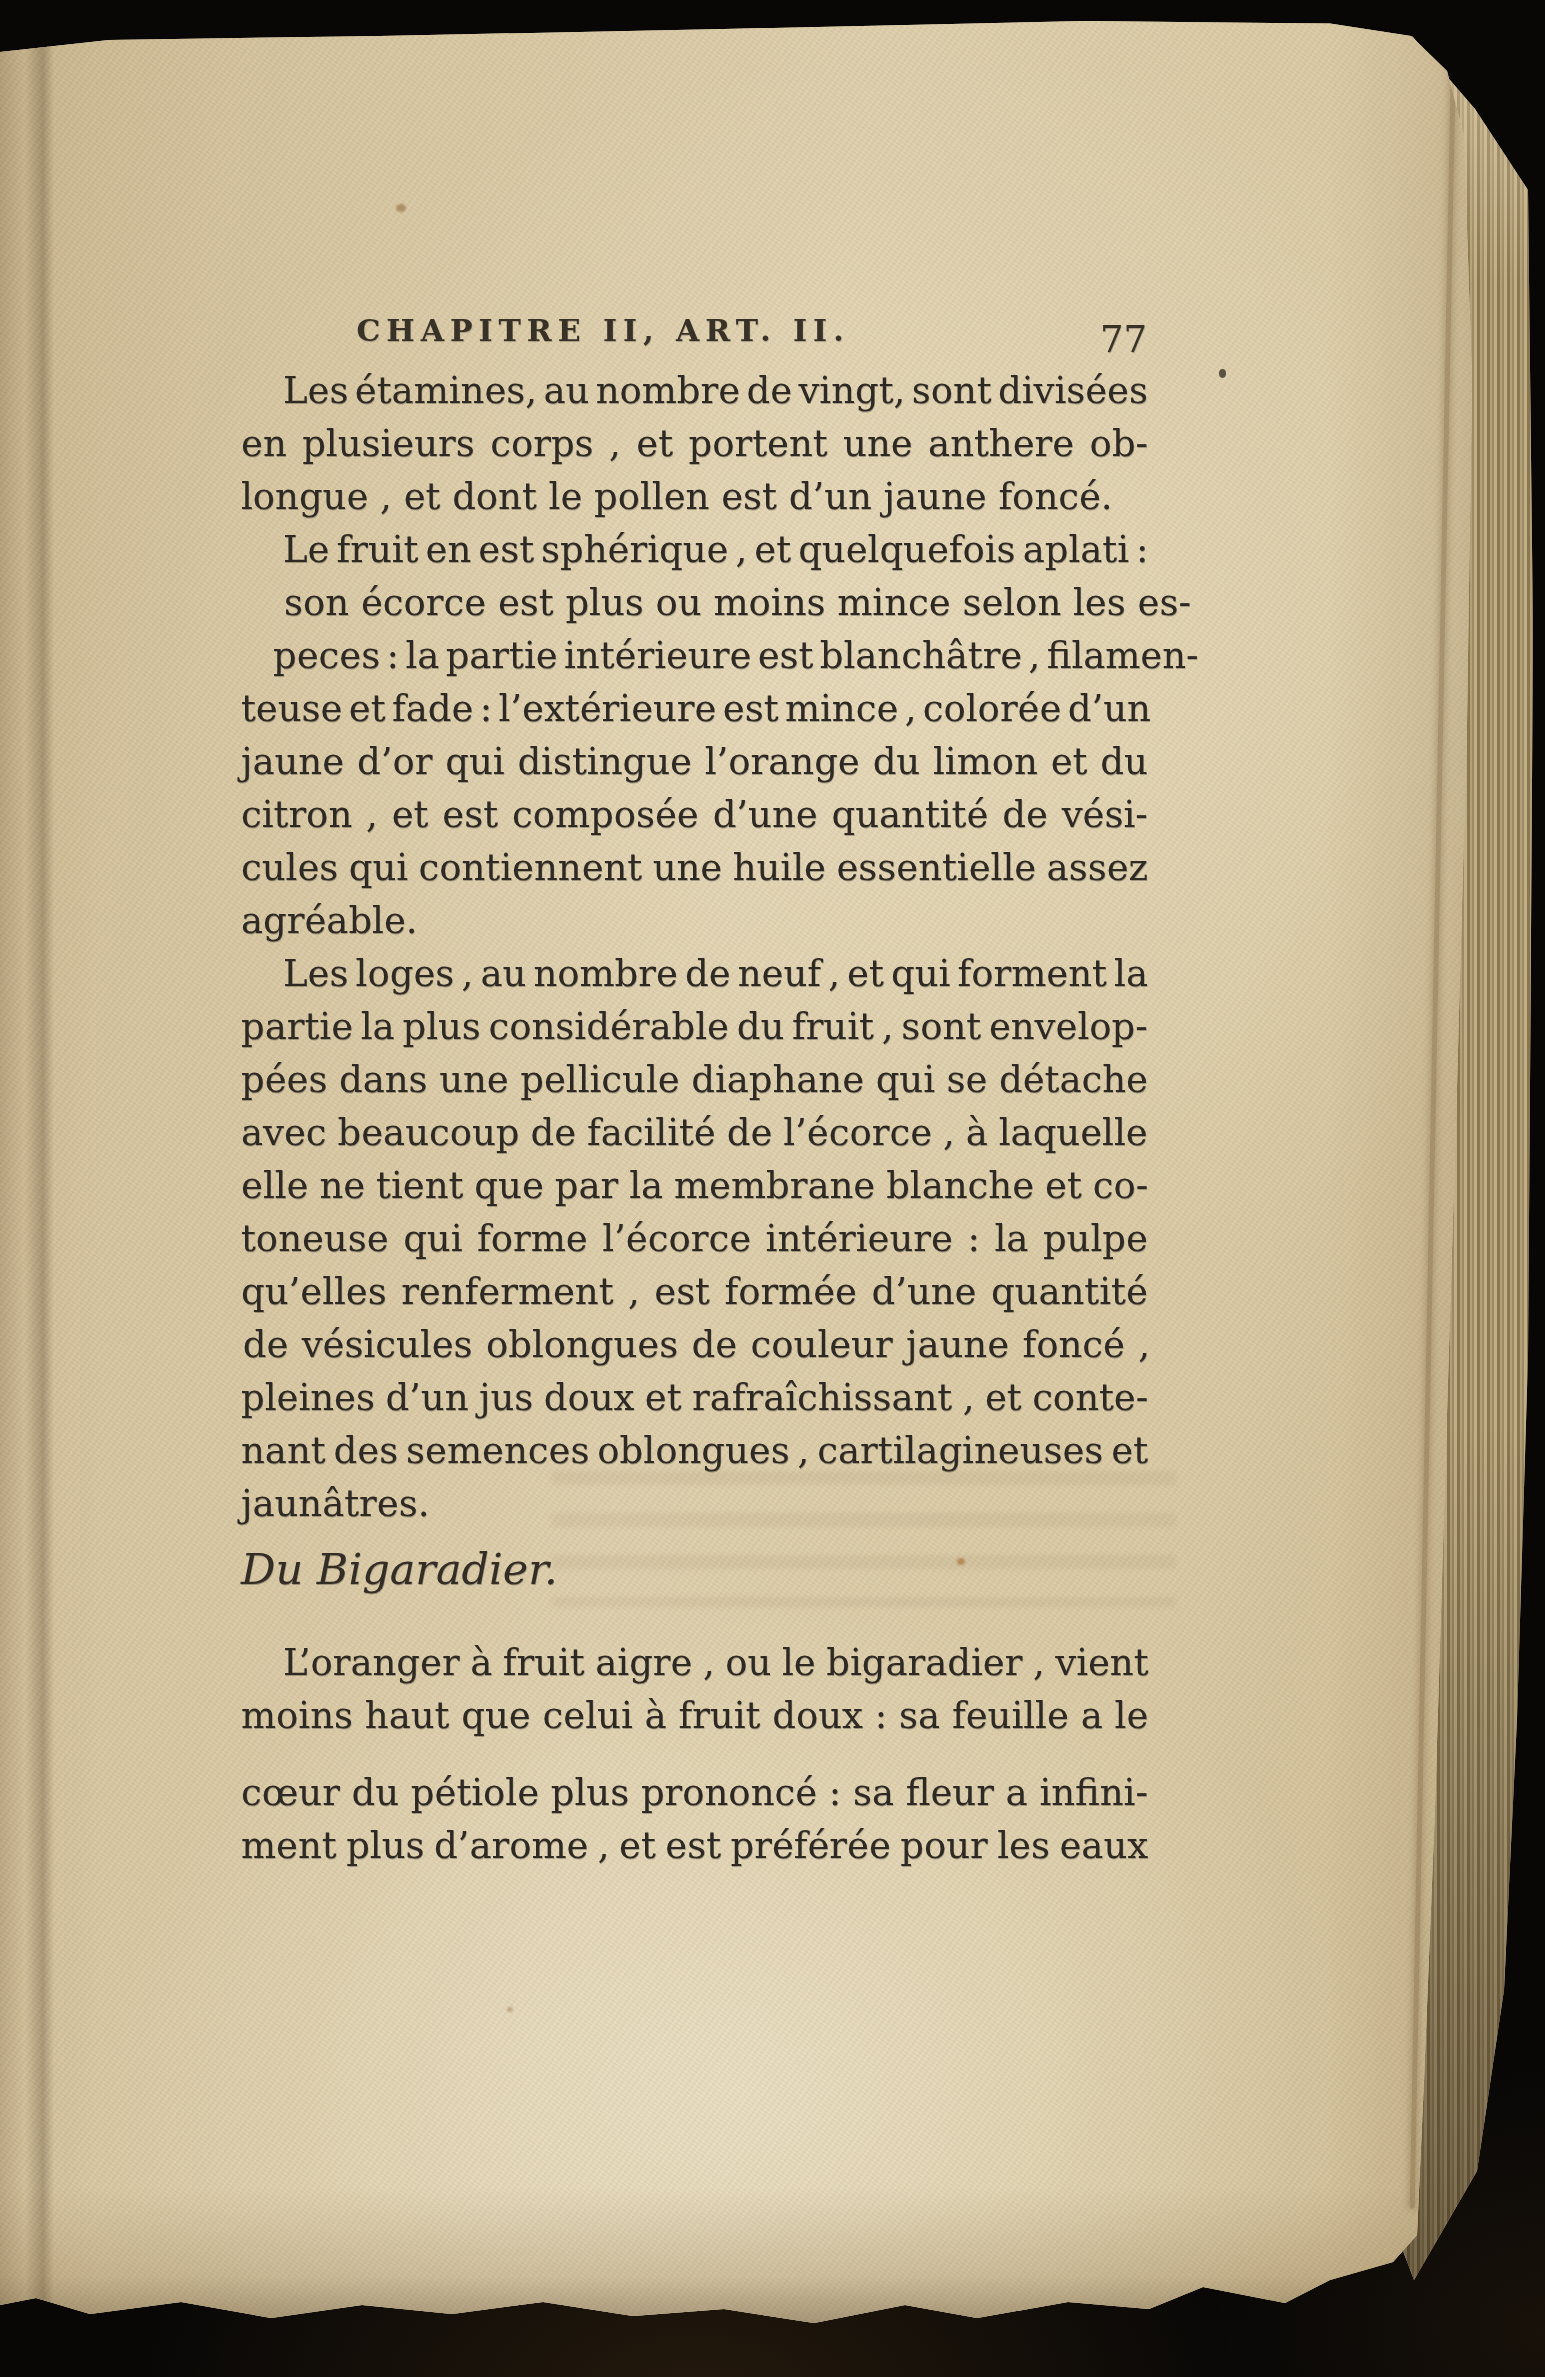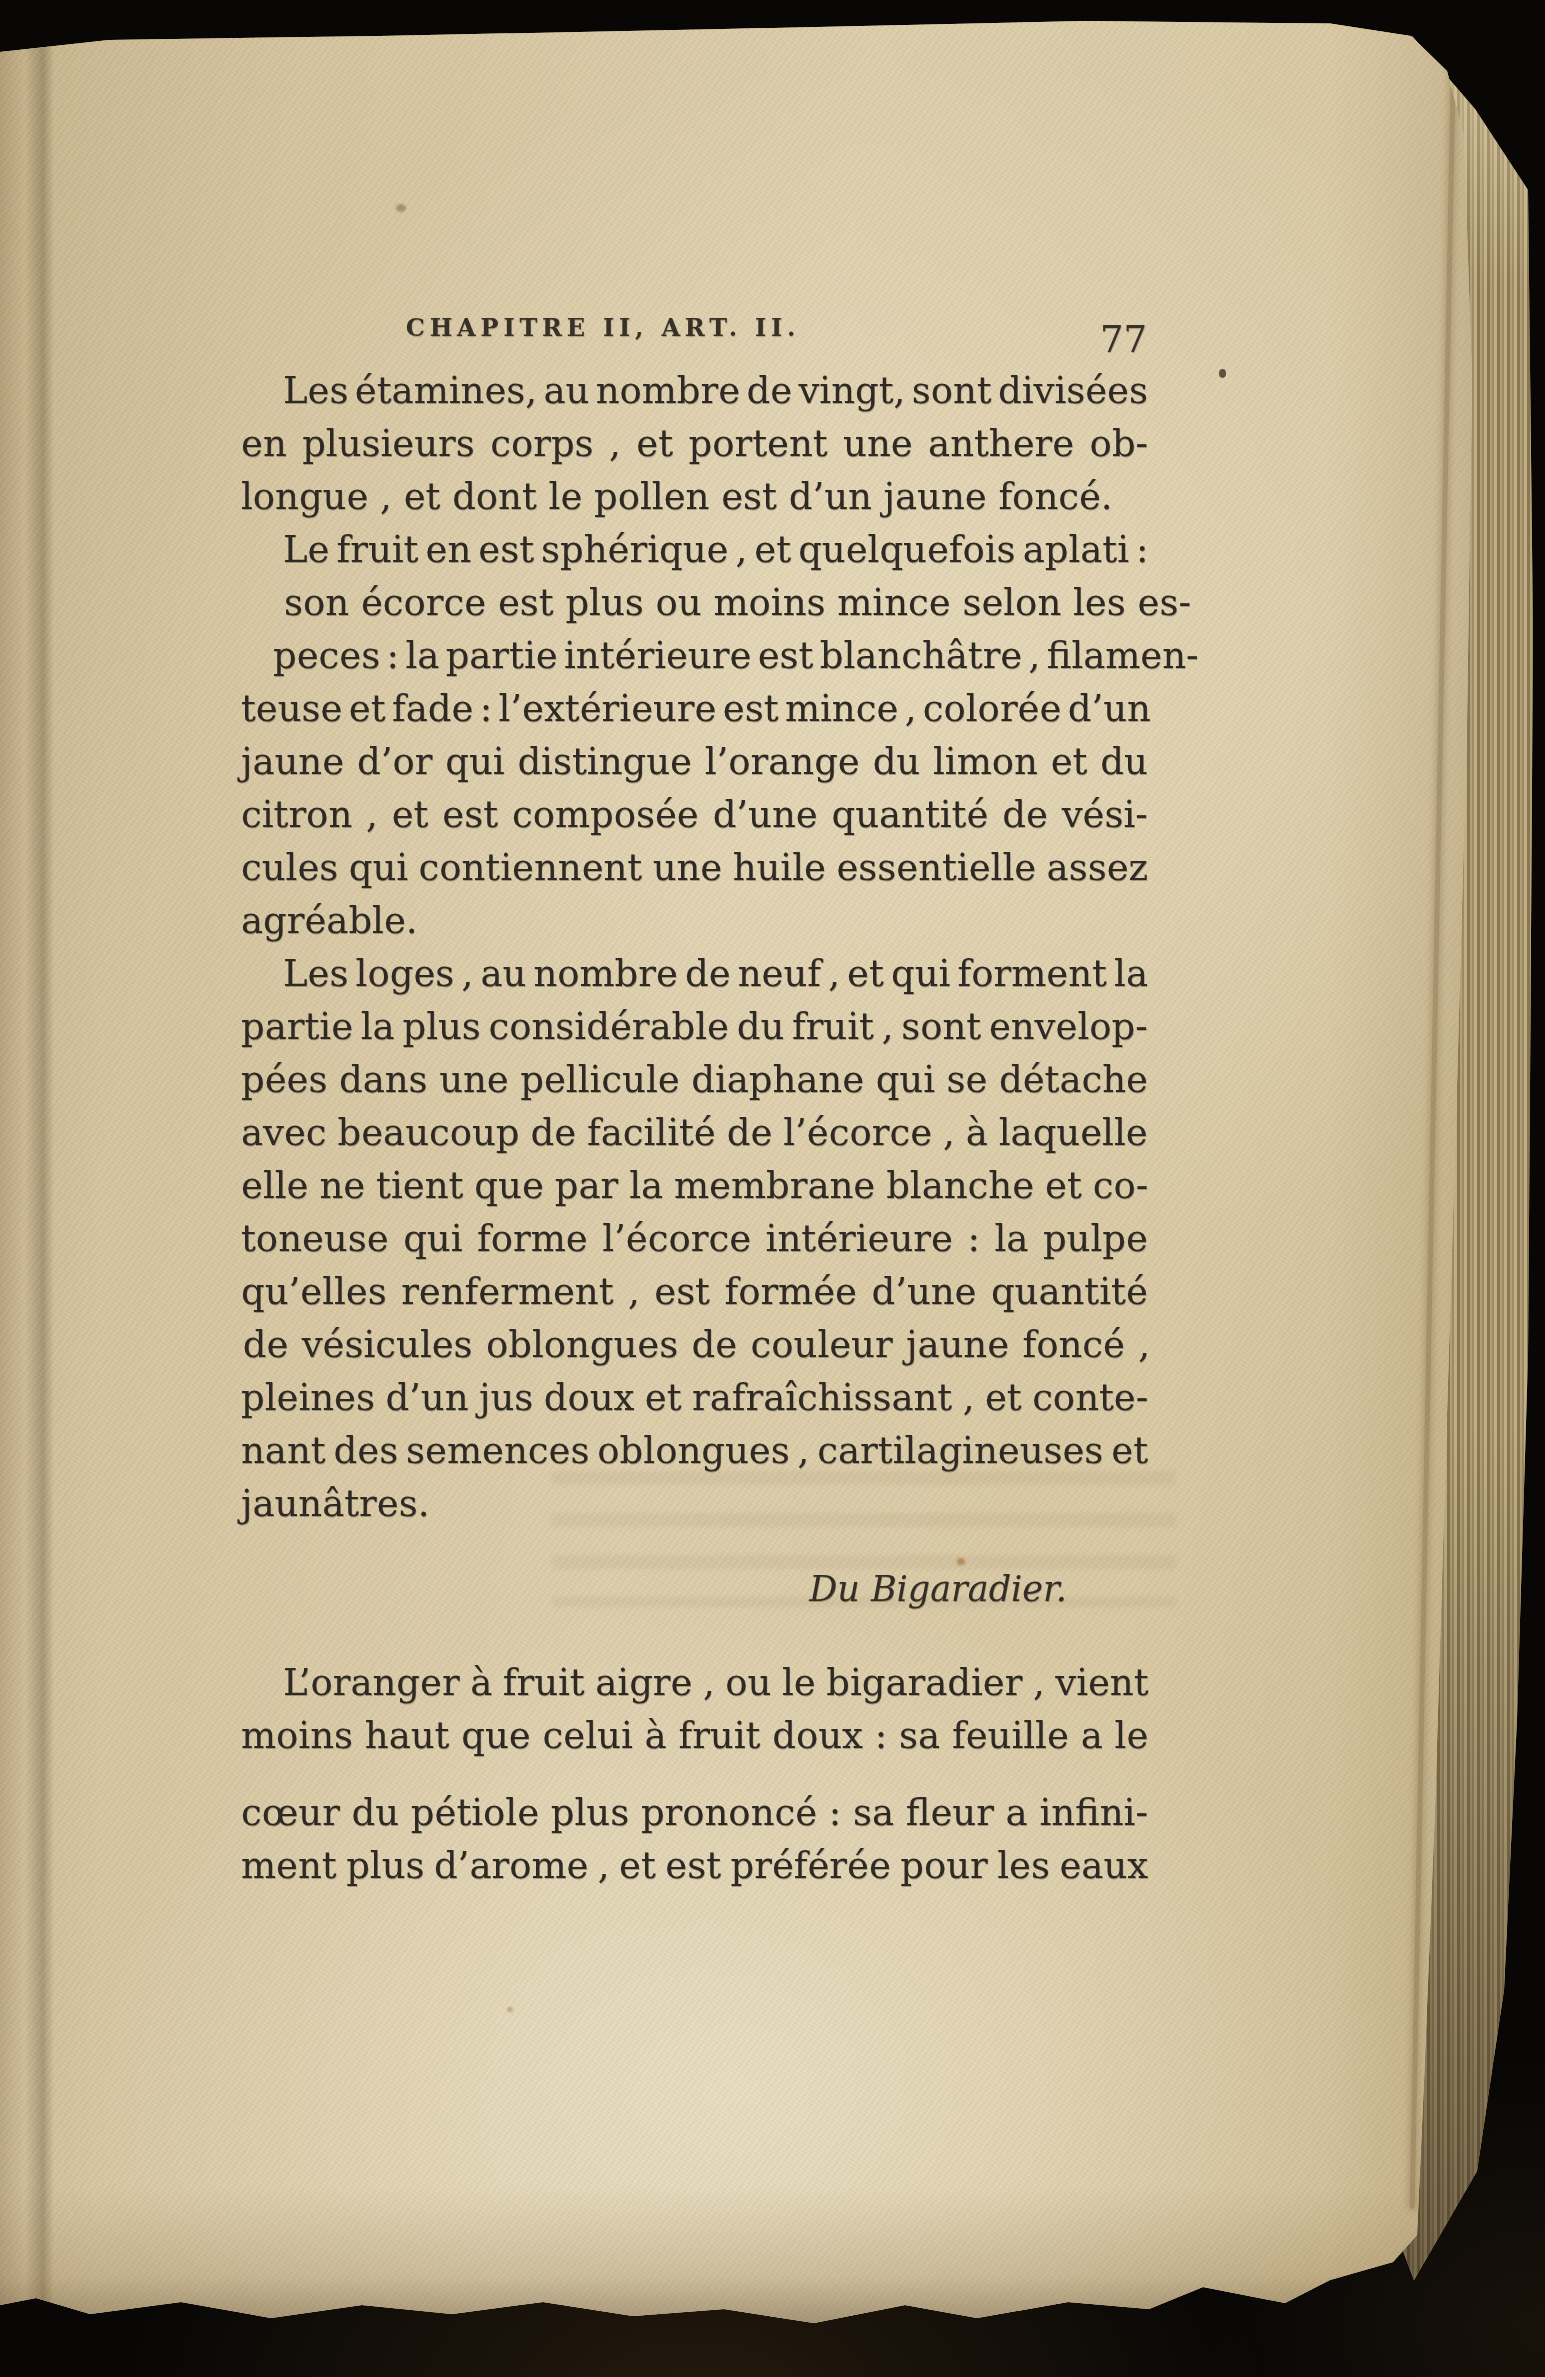--- a/index.html
+++ b/index.html
@@ -75,38 +75,38 @@
   .spot { position:absolute; border-radius:50%; pointer-events:none; }
   .spot-1 { left:396px; top:204px; width:10px; height:8.1px; background:#8a6230; opacity:.55; filter:blur(0.9px); }
   .spot-2 { left:1219px; top:369px; width:7.2px; height:9px; background:#3a332a; opacity:.8; filter:blur(0.5px); }
   .spot-3 { left:957px; top:1558px; width:8.1px; height:7.2px; background:#a06a2c; opacity:.6; filter:blur(0.9px); }
   .spot-4 { left:507px; top:2007px; width:6.3px; height:5.4px; background:#8a6230; opacity:.4; filter:blur(0.9px); }
 
   
   .content { position:absolute; inset:0; color:#2e2923; }
   .running-title {
     position:absolute; left:241px; top:313px; width:724px; text-align:center;
-    font-size:24px; font-weight:bold; letter-spacing:0.20em; color:#383128;
+    font-size:30px; font-weight:bold; letter-spacing:0.20em; color:#383128;
     text-shadow:0.5px 0.7px 0.7px rgba(56,49,40,0.30);
   }
   .page-number {
     position:absolute; left:1100px; top:318px; font-size:37px; color:#383128;
     text-shadow:0.5px 0.7px 0.7px rgba(56,49,40,0.30);
   }
   .text-block {
     position:absolute; left:241px; top:364px; width:909px;
     font-size:37px; line-height:53px; color:#2e2923;
     text-shadow:0.5px 0.7px 0.6px rgba(46,41,36,0.33);
   }
   .paragraph { }
   .line { width:100%; height:53px; white-space:nowrap; overflow:visible; }
   .line.first-line { padding-left:42px; }
   .section-heading {
-    margin:32px 0 40px; width:100%; padding-right:83px; text-align:right;
-    font-style:italic; font-size:35px; line-height:54px; color:#332d26;
+    margin:12px 0 40px; width:100%; padding-right:83px; text-align:left;
+    font-style:italic; font-size:43px; line-height:54px; color:#332d26;
   }
 </style>
 </head>
 <body>
 
 <div class="scene">
   <div class="fore-edge"></div>
   <div class="page">
     <div class="grain"></div>
     <div class="showthrough"></div>

